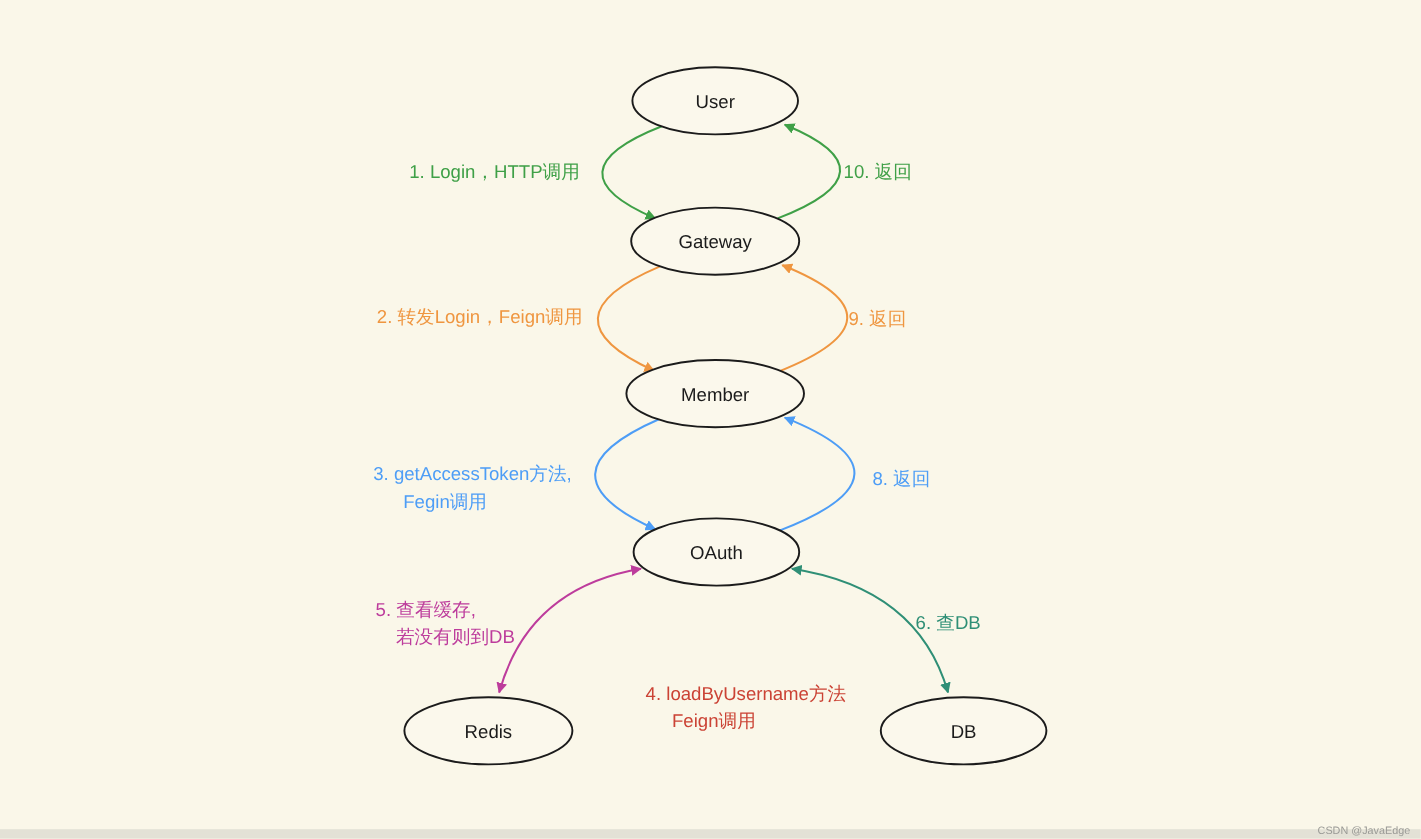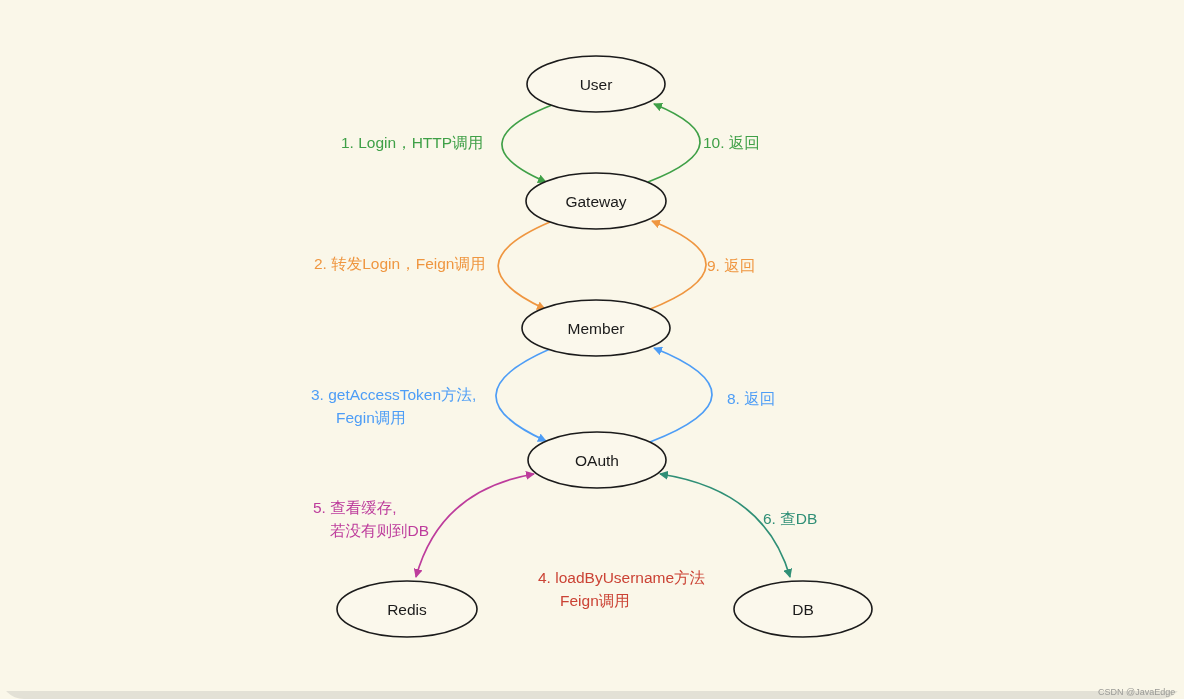--- a/index.html
+++ b/index.html
@@ -6,21 +6,20 @@
     margin: 0;
     padding: 0;
     background: #faf7e9;
     font-family: "Liberation Sans", "DejaVu Sans", sans-serif;
   }
   .stage {
     position: relative;
     width: 1184px;
     height: 699px;
     overflow: hidden;
-    border-radius: 24px;
   }
   svg { display: block; }
   .node-shape {
     stroke-width: 1.6;
   }
   .edge-path {
     fill: none;
     stroke-width: 1.7;
   }
   .node-label {

